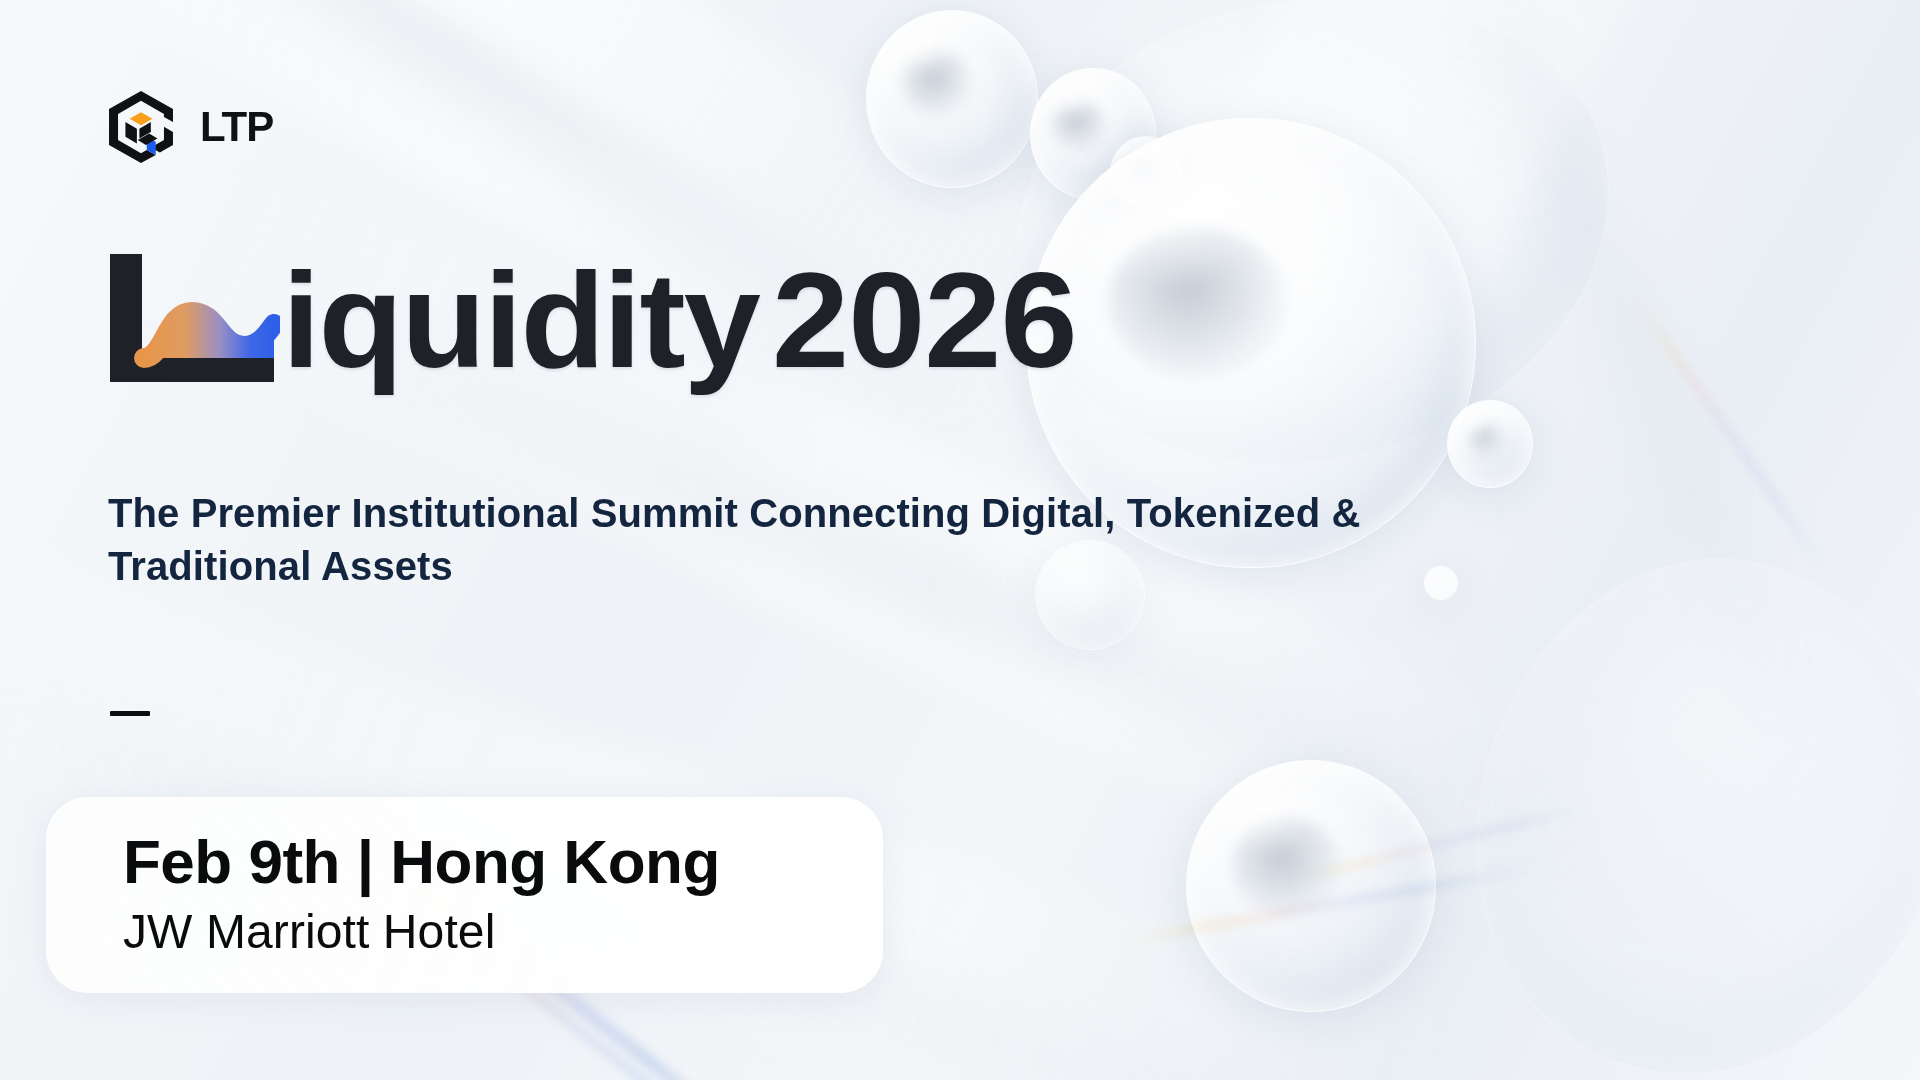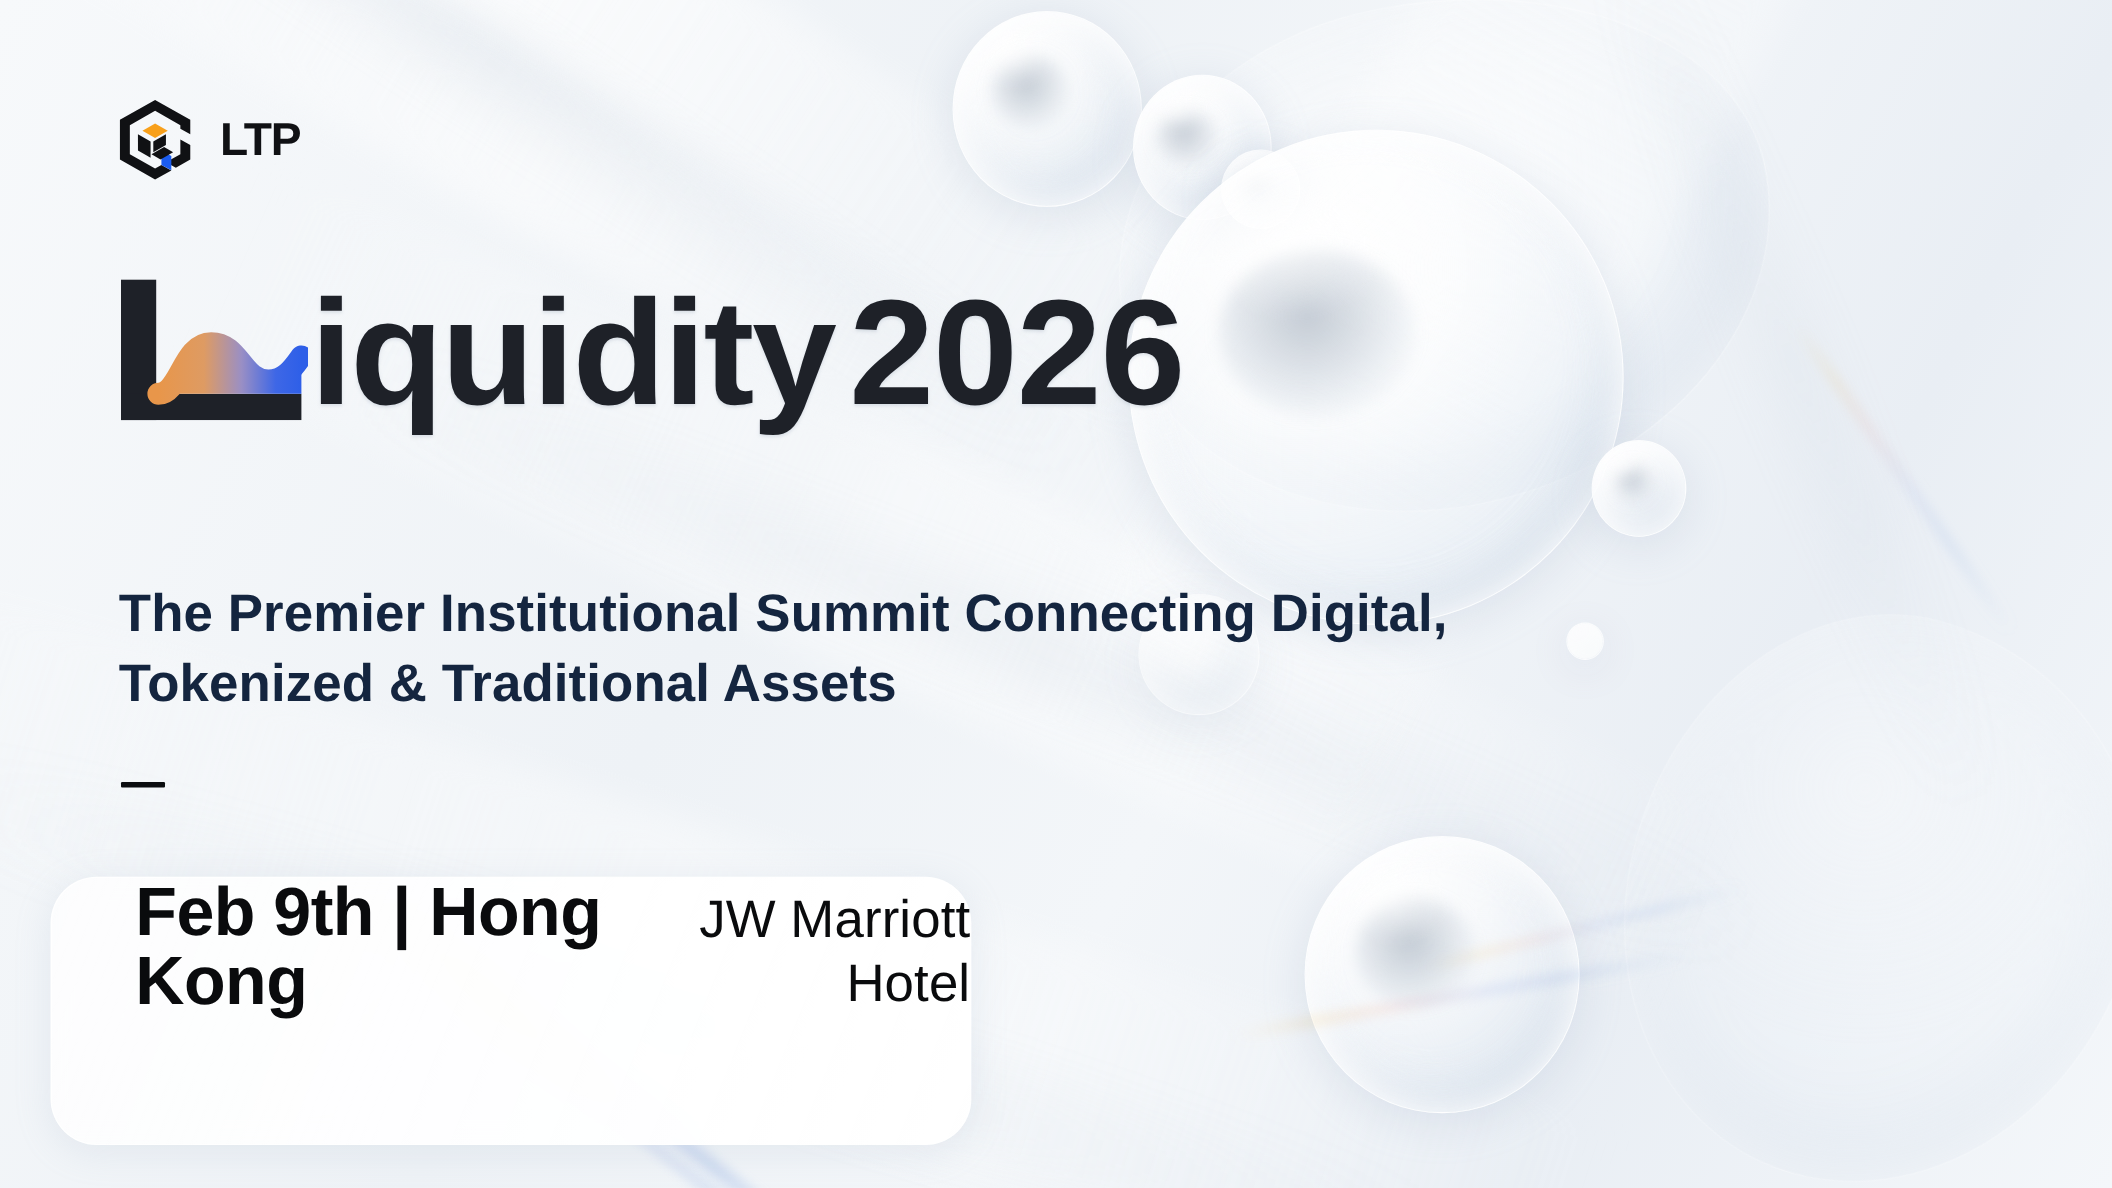--- a/index.html
+++ b/index.html
@@ -164,60 +164,58 @@
     top:6px;
   }
   #headline-year { margin-left:22px; letter-spacing:-1px; }
 
   
   #subtitle {
     position:absolute; left:108px; top:487px;
     width:1360px;
     font-family:"Liberation Sans Narrow","Liberation Sans", sans-serif;
     font-weight:700;
-    font-size:48px;
+    font-size:40px;
     line-height:1.32;
     color:#14253f;
     letter-spacing:.1px;
-    margin-top:40px;
   }
 
   
   #divider {
     position:absolute; left:110px; top:711px;
     width:40px; height:5px; background:#0b0d10; border-radius:1px;
   }
 
   
   #venue-pill {
     position:absolute; left:46px; top:797px;
-    width:837px; height:244px;
+    width:837px; height:196px;
     border-radius:42px;
     background:linear-gradient(112deg, rgba(255,255,255,.78) 0%, rgba(255,255,255,.92) 42%, rgba(255,255,255,.97) 100%);
     border:1px solid rgba(255,255,255,.85);
     box-shadow:0 6px 34px rgba(150,168,190,.16);
     backdrop-filter:blur(10px);
-    display:flex; flex-direction:row; justify-content:center;
+    display:flex; flex-direction:column; justify-content:center;
     padding-left:76px;
   }
   #venue-line {
     font-family:"Liberation Sans Narrow","Liberation Sans", sans-serif;
     font-weight:700;
     font-size:62px; line-height:1.02;
     color:#0a0b0d;
     letter-spacing:-.5px;
   }
   #venue-sub {
     font-family:"Liberation Sans Narrow","Liberation Sans", sans-serif;
     font-weight:400;
     font-size:48px; line-height:1.2;
     color:#0a0b0d;
     margin-top:10px;
     letter-spacing:.1px;
-    text-align:right;
   }
 </style>
 </head>
 <body>
 
 <div id="banner">
 
   <div class="bg-layer">
 
     <div class="blob" id="blobA"></div>

